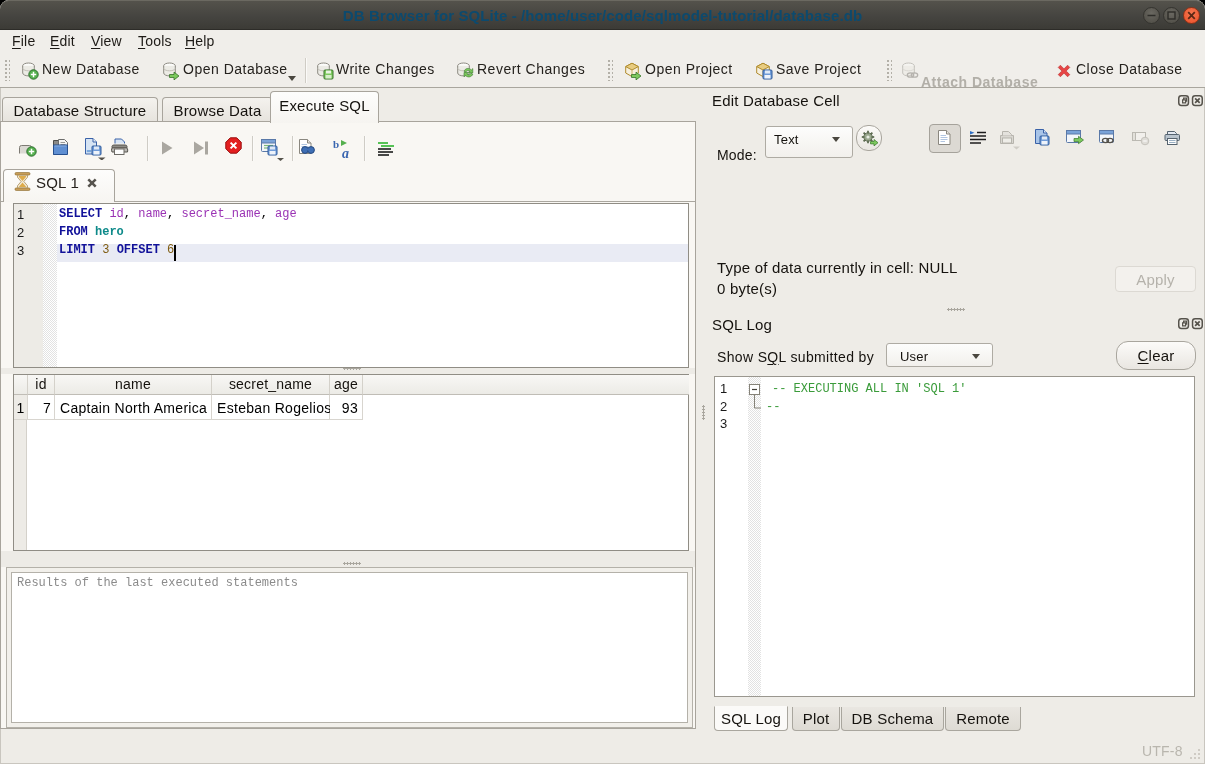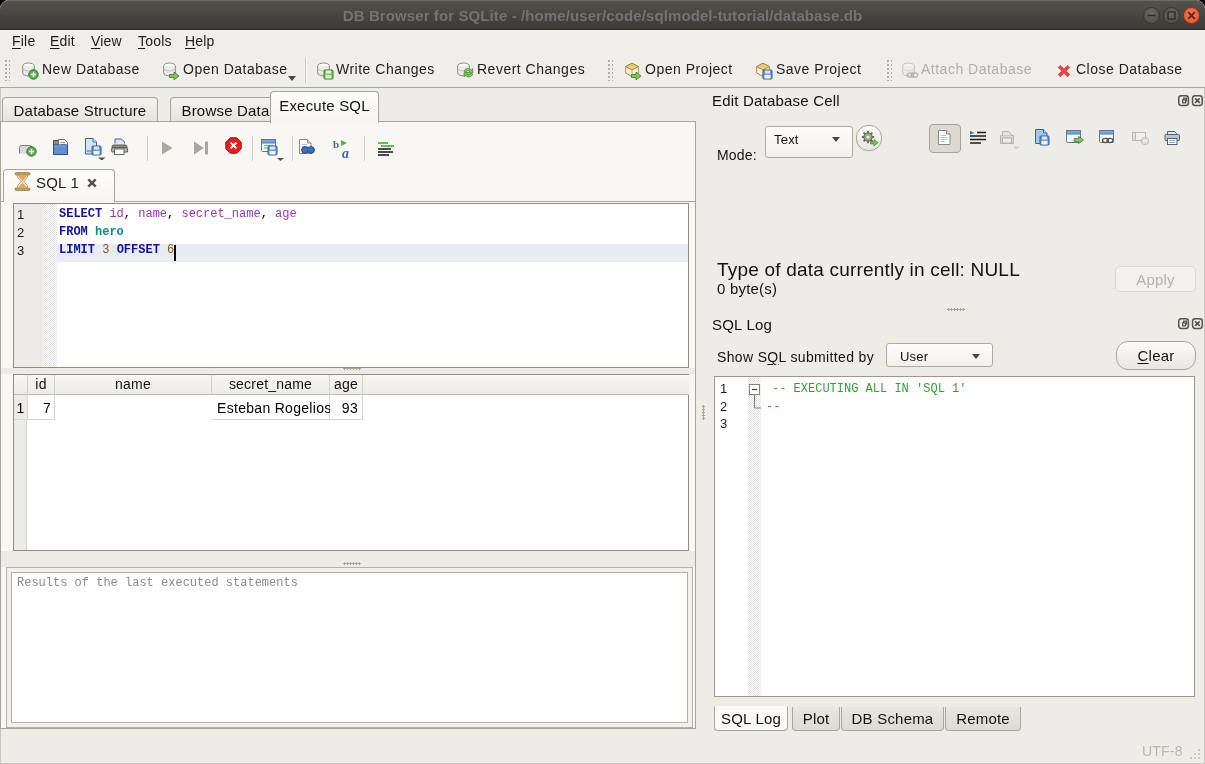--- a/index.html
+++ b/index.html
@@ -5,21 +5,21 @@
 html,body{margin:0;padding:0;background:#000;}
 #win{position:relative;width:1205px;height:764px;overflow:hidden;
   font-family:"Liberation Sans",sans-serif;font-size:14px;color:#26211c;letter-spacing:.2px;
   background:#eeece7;border-radius:9px 9px 0 0;box-shadow:inset 1px 0 0 #c9c6bf, inset -1px 0 0 #c9c6bf, inset 0 -1px 0 #c9c6bf;}
 .abs{position:absolute;}
 u{text-decoration:underline;text-underline-offset:2px;}
 
 #titlebar{left:0;top:0;width:1205px;height:30px;border-radius:9px 9px 0 0;
   background:linear-gradient(#55534c,#454440 55%,#3b3a35);
   box-shadow:inset 0 1px 0 #6b6961, inset 0 -1px 0 #2d2c28;}
-#title{width:100%;text-align:center;top:6.5px;font-weight:bold;color:#737373;font-size:15px;letter-spacing:.1px;}
+#title{width:100%;text-align:center;top:6.5px;font-weight:bold;color:#0c4a6e;font-size:15px;letter-spacing:.1px;}
 .wbtn{top:6.5px;width:17px;height:17px;border-radius:50%;
   background:radial-gradient(circle at 50% 35%,#6a6861,#55534c 70%);
   border:1px solid #35342f;box-sizing:border-box;}
 .wbtn svg{position:absolute;left:0;top:0;}
 #btnclose{background:radial-gradient(circle at 50% 35%,#f4764f,#ee5a33 75%);border-color:#8f3318;}
 
 #menubar{left:0;top:30px;width:1205px;height:22px;background:#f0eeea;}
 .mitem{top:33px;font-size:14px;color:#1d1a16;}
 
 #toolbar{left:0;top:52px;width:1205px;height:36px;background:#f0eeea;border-bottom:1px solid #a9a69e;box-sizing:border-box;}
@@ -203,28 +203,28 @@
       <use href="#projbox"></use>
     <use href="#bluefloppy" x="8" y="8"></use>
     </svg>
   <div class="abs tbtext" style="left:776px;top:61px;">Save Project</div>
   <div class="abs hdots" style="left:886px;top:59px;"></div>
   <svg class="abs" style="left:901px;top:62px;" width="18" height="18" opacity=".45">
       <use href="#dbcyl"></use>
     <ellipse cx="9.5" cy="13" rx="3.2" ry="2.2" fill="none" stroke="#6e6b64" stroke-width="1.3"></ellipse>
     <ellipse cx="13.5" cy="13" rx="3.2" ry="2.2" fill="none" stroke="#6e6b64" stroke-width="1.3"></ellipse>
     </svg>
-  <div class="abs tbtext dis" style="left:921px;top:61px;">Attach Database</div>
+  <div class="abs tbtext dis" style="left:921px;top:74px;font-weight:bold;">Attach Database</div>
   <svg class="abs" style="left:1056px;top:63px;" width="16" height="16">
     <path d="M2.2 4.4 L4.4 2.2 L8 5.8 L11.6 2.2 L13.8 4.4 L10.2 8 L13.8 11.6 L11.6 13.8 L8 10.2 L4.4 13.8 L2.2 11.6 L5.8 8 Z" fill="#e64545" stroke="#b02020" stroke-width=".5"></path>
     </svg>
   <div class="abs tbtext" style="left:1076px;top:61px;">Close Database</div>
 
   <div class="abs tab" style="left:2px;width:156px;"><span>Database Structure</span></div>
-  <div class="abs tab" style="left:170px;width:111px;"><span>Browse Data</span></div>
+  <div class="abs tab" style="left:162px;width:111px;"><span>Browse Data</span></div>
   <div class="abs tab" id="tabactive" style="left:270px;width:109px;"><span style="top:5px;">Execute SQL</span></div>
   <div id="tabline" class="abs"></div>
   <div id="lpane" class="abs"></div>
   <div class="abs" style="left:1px;top:368px;width:694px;height:6px;background:#edebe6;"></div>
   <div class="abs" style="left:1px;top:551px;width:694px;height:16px;background:#edebe6;"></div>
 
   <div class="abs" id="sqltoolbar" style="left:0;top:133px;width:696px;height:30px;">
     <svg class="abs" style="left:19px;top:8px;" width="18" height="16">
       <path d="M.5 12.5 v-6 a2 2 0 0 1 2 -2 h8 a2 2 0 0 1 2 2 v6" fill="#dbd9d3" stroke="#7d7a73"></path>
       <circle cx="12.5" cy="10.5" r="4.7" fill="#55b04e" stroke="#2c6e2c"></circle>
@@ -324,20 +324,21 @@
   <div id="rtable" class="abs">
     <div class="abs hcell" style="left:0;width:14px;"></div>
     <div class="abs hcell" style="left:14px;width:27px;"><span>id</span></div>
     <div class="abs hcell" style="left:41px;width:157px;"><span>name</span></div>
     <div class="abs hcell" style="left:198px;width:118px;"><span>secret_name</span></div>
     <div class="abs hcell" style="left:316px;width:33px;"><span>age</span></div>
     <div class="abs hcell" style="left:349px;width:326px;border-right:none;"></div>
     <div id="vhdr" class="abs"></div>
     <div class="abs dcell" style="left:0;width:14px;background:#edebe6;text-align:center;"><span>1</span></div>
     <div class="abs dcell" style="left:14px;width:27px;text-align:right;"><span style="right:3px;position:relative;top:5px;">7</span></div>
+    <div class="abs dcell" style="left:41px;width:157px;"><span style="left:5px;position:relative;top:5px;">Captain North America</span></div>
     <div class="abs dcell" style="left:198px;width:118px;"><span style="left:5px;position:relative;top:5px;">Esteban Rogelios</span></div>
     <div class="abs dcell" style="left:316px;width:33px;text-align:right;"><span style="right:4px;position:relative;top:5px;">93</span></div>
   </div>
   <div class="abs sdots" style="left:343px;top:562px;width:18px;"></div>
 
   <div id="resouter" class="abs"></div>
   <div id="resbox" class="abs">
       <div id="restext" class="abs">Results of the last executed statements</div>
     </div>
 
@@ -410,21 +411,21 @@
       <line x1="11.2" y1="9" x2="14.8" y2="9" stroke="#fff" stroke-width="1.4"></line>
     </svg>
     <svg class="abs" style="left:244px;top:7px;" width="19" height="19">
       <path d="M3.5 5.5 v-3 h7 l2 2 v1" fill="#e3e9f2" stroke="#55636f"></path>
       <rect x="1" y="5.5" width="14.5" height="6" rx="1" fill="#b9c4ce" stroke="#55636f"></rect>
       <rect x="3.5" y="9.5" width="9.5" height="6" fill="#fdfdfc" stroke="#55636f"></rect>
       <line x1="5" y1="11.5" x2="11.5" y2="11.5" stroke="#9ab0c4"></line>
       <line x1="5" y1="13.5" x2="11.5" y2="13.5" stroke="#9ab0c4"></line>
     </svg>
   </div>
-  <div class="abs ptitle" style="left:717px;top:259px;font-size:19px;">Type of data currently in cell: NULL</div>
+  <div class="abs ptitle" style="left:717px;top:259px;font-size:15px;">Type of data currently in cell: NULL</div>
   <div class="abs ptitle" style="left:717px;top:280px;font-size:15px;">0 byte(s)</div>
   <div id="applybtn" class="abs"><span>Apply</span></div>
   <div class="abs sdots" style="left:947px;top:308px;width:18px;"></div>
   <div class="abs ptitle" style="left:712px;top:316px;font-size:15px;">SQL Log</div>
   <svg class="abs" style="left:1178px;top:318px;" width="26" height="12">
     <rect x="0.75" y="0.75" width="9.7" height="9.7" rx="2.6" fill="none" stroke="#56534c" stroke-width="1.5"></rect>
     <path d="M4.6 4.9 h3 v3 h-3 z M5.6 4.4 v-1.3 h3 v3 h-1.3" fill="none" stroke="#56534c" stroke-width="1.2"></path>
     <rect x="14.55" y="0.75" width="9.7" height="9.7" rx="2.6" fill="none" stroke="#56534c" stroke-width="1.5"></rect>
     <path d="M17.1 3.3 l4.6 4.6 M21.7 3.3 l-4.6 4.6" stroke="#56534c" stroke-width="1.7"></path>
   </svg>

